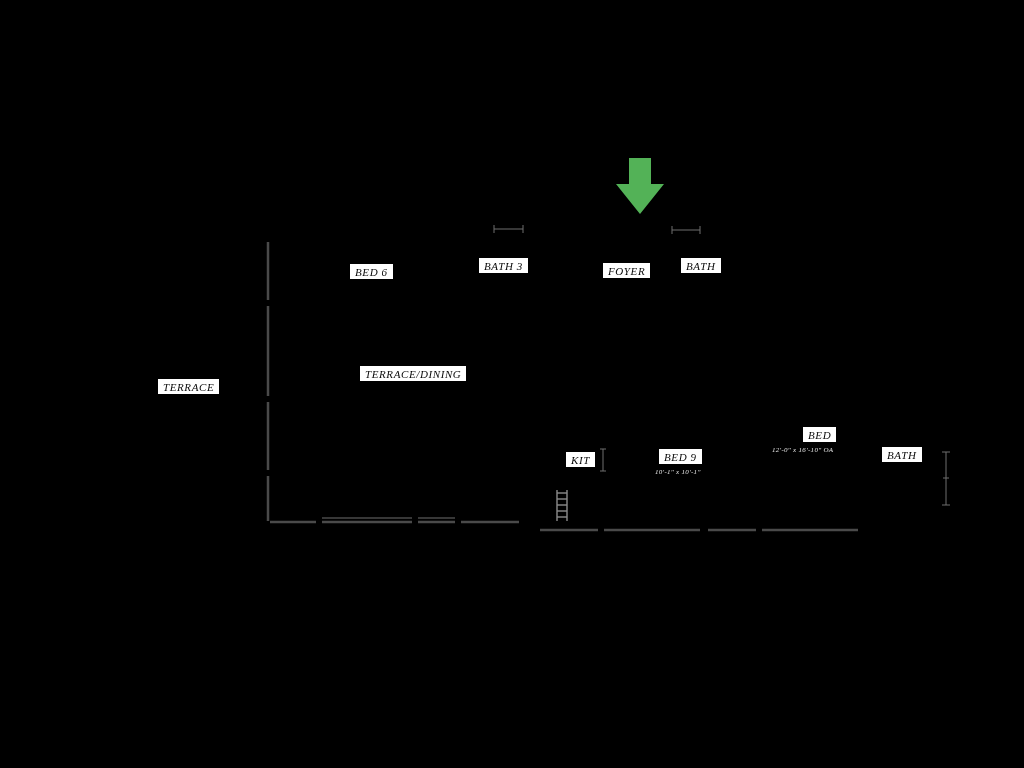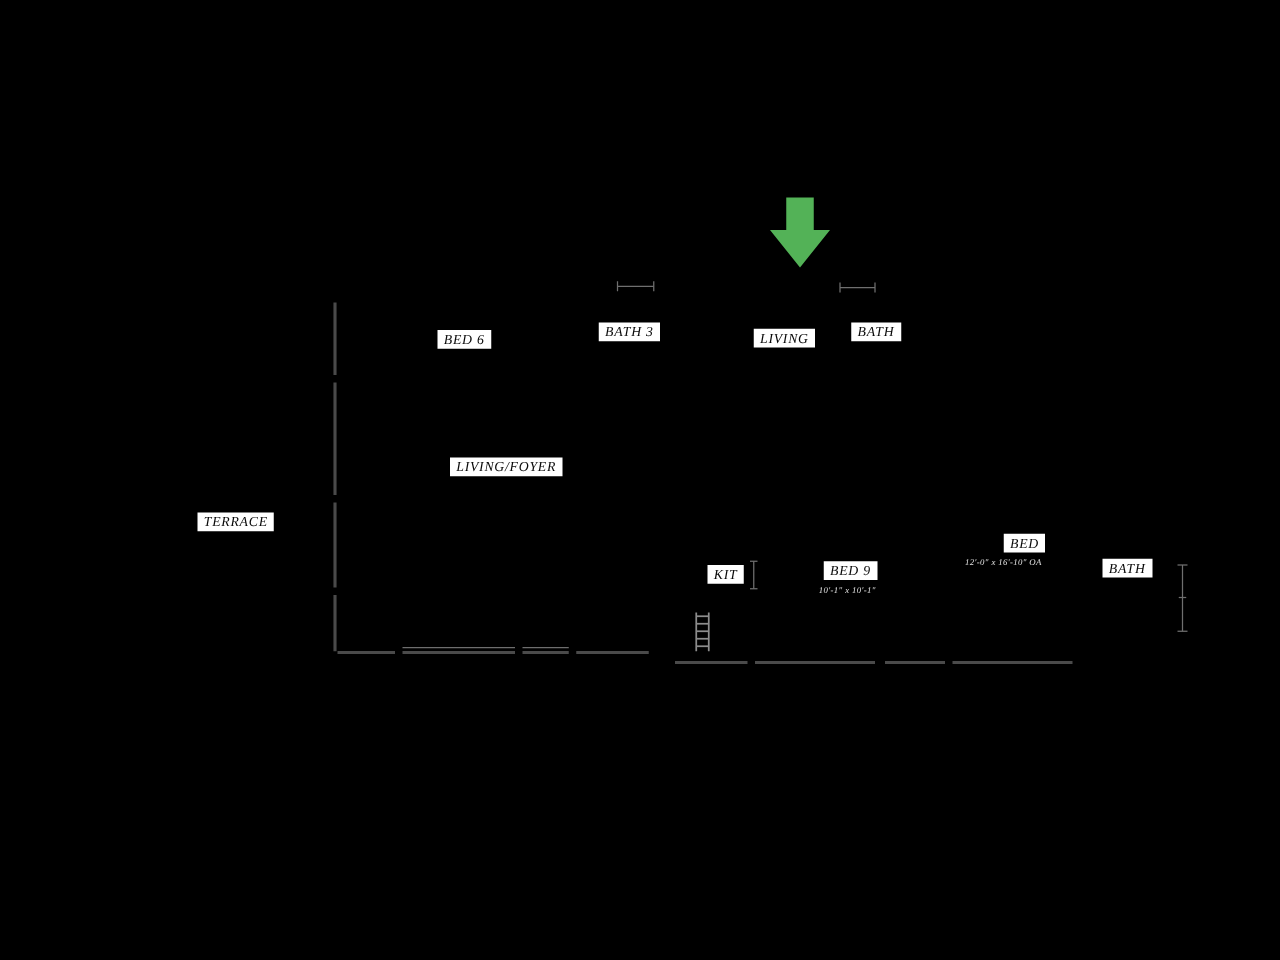--- a/index.html
+++ b/index.html
@@ -95,27 +95,27 @@
       <path class="dim-line" d="M600 471 H606"></path>
     </g>
 
     <polygon points="629,158 651,158 651,184 664,184 640,214 616,184 629,184" fill="#53b257"></polygon>
   </svg>
 
   <div class="room-label" style="left:350px;top:264px;">BED 6</div>
 
   <div class="room-label" style="left:479px;top:258px;">BATH 3</div>
 
-  <div class="room-label" style="left:603px;top:263px;">LIVING</div>
+  <div class="room-label" style="left:603px;top:263px;">FOYER</div>
 
   <div class="room-label" style="left:681px;top:258px;">BATH</div>
 
-  <div class="room-label" style="left:158px;top:410px;font-style:italic;">TERRACE</div>
+  <div class="room-label" style="left:158px;top:379px;font-style:italic;">TERRACE</div>
 
-  <div class="room-label" style="left:360px;top:366px;">LIVING/FOYER</div>
+  <div class="room-label" style="left:360px;top:366px;">TERRACE/DINING</div>
 
   <div class="room-label" style="left:566px;top:452px;font-family:Liberation Serif, serif;">KIT</div>
 
   <div class="room-label" style="left:659px;top:449px;">BED 9</div>
   <div class="room-dims" style="left:655px;top:468px;">10'-1" x 10'-1"</div>
 
   <div class="room-label" style="left:803px;top:427px;">BED</div>
   <div class="room-dims" style="left:772px;top:446px;">12'-0" x 16'-10" OA</div>
 
   <div class="room-label" style="left:882px;top:447px;">BATH</div>

